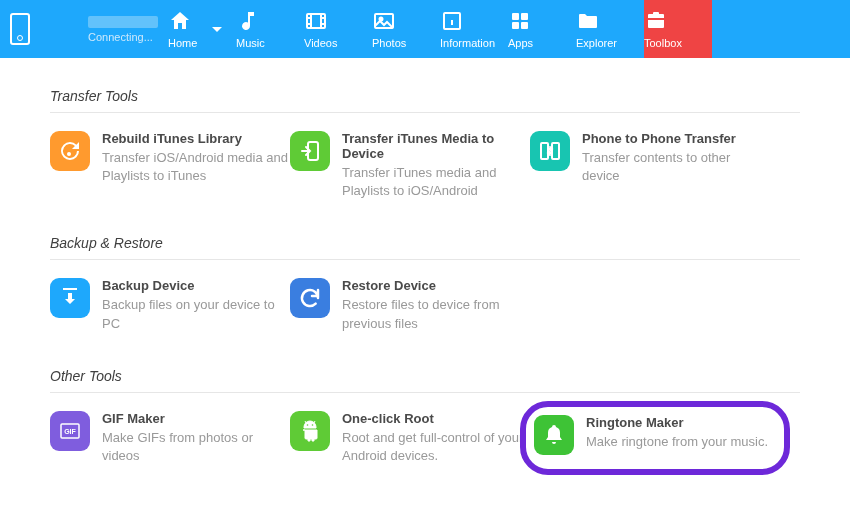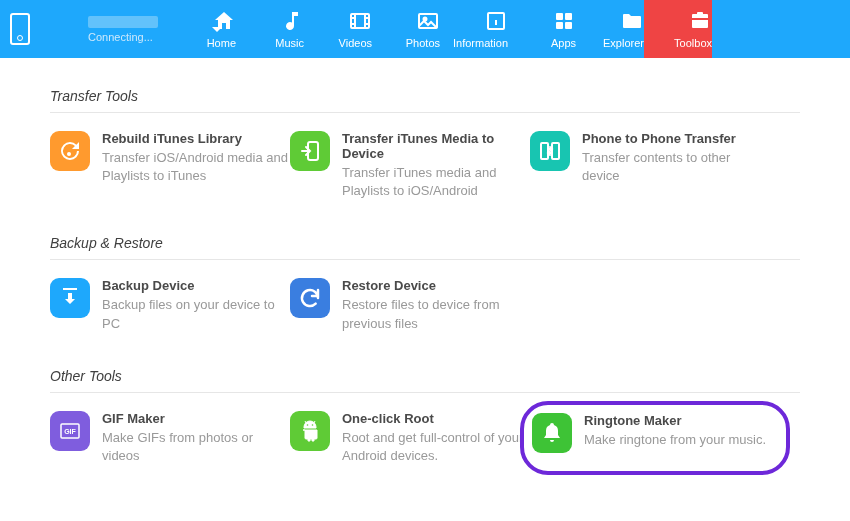--- a/index.html
+++ b/index.html
@@ -6,30 +6,30 @@
 body { width: 850px; height: 521px; background: #fff; overflow: hidden; }
 .topbar { height: 58px; background: #1ea8fc; display: flex; align-items: stretch; }
 .device-pane { width: 168px; display: flex; align-items: center; padding: 17px 10px; color: #fff; cursor: pointer; gap: 48px; }
 .phone-ico { width: 20px; height: 32px; border: 2px solid #fff; border-radius: 3px; position: relative; margin-right: 10px; flex-shrink: 0; }
 .phone-ico::after { content: ''; position: absolute; bottom: 2px; left: 50%; transform: translateX(-50%); width: 4px; height: 4px; border: 1px solid #fff; border-radius: 50%; }
 .dev-txt { flex: 1; }
 .dev-name { height: 12px; width: 70px; background: #62c2fb; border-radius: 2px; margin-bottom: 3px; }
 .dev-status { font-size: 11px; color: #cde9fc; }
 .caret { width: 0; height: 0; border-left: 5px solid transparent; border-right: 5px solid transparent; border-top: 5px solid #fff; margin-left: 6px; }
 .nav { display: flex; flex: 1; }
-.nav-item { width: 68px; display: flex; flex-direction: column; align-items: flex-end; justify-content: center; color: #fff; font-size: 11px; cursor: pointer; }
+.nav-item { width: 68px; display: flex; flex-direction: column; align-items: flex-start; justify-content: center; color: #fff; font-size: 11px; cursor: pointer; }
 .nav-item.active { background: #ef4444; }
 .nav-ico { width: 24px; height: 24px; margin-bottom: 4px; }
 .nav-ico svg { width: 100%; height: 100%; }
 .content { padding: 30px 50px; }
 .section-title { font-size: 14px; font-style: italic; color: #404040; margin-bottom: 8px; }
 .hr { border: none; border-top: 1px solid #e6e6e6; margin-bottom: 18px; }
 .row { display: flex; margin-bottom: 35px; }
 .tool { display: flex; width: 240px; cursor: pointer; position: relative; }
-.tool.highlight { border: 4px solid #6d28d9; border-radius: 28px; padding: 8px 14px 8px 8px; width: 270px; margin: -10px 0 -10px -10px; }
+.tool.highlight { border: 6px solid #6d28d9; border-radius: 28px; padding: 8px 14px 8px 8px; width: 270px; margin: -10px 0 -10px -10px; }
 .tico { width: 40px; height: 40px; border-radius: 9px; flex-shrink: 0; margin-right: 12px; display: flex; align-items: center; justify-content: center; }
 .tico svg { width: 24px; height: 24px; }
 .ttxt { flex: 1; }
 .ttitle { font-size: 13px; font-weight: bold; color: #4a4a4a; margin-bottom: 3px; }
 .tdesc { font-size: 13px; color: #999; line-height: 1.4; }
 </style>
 </head>
 <body>
 
 <div class="topbar">

